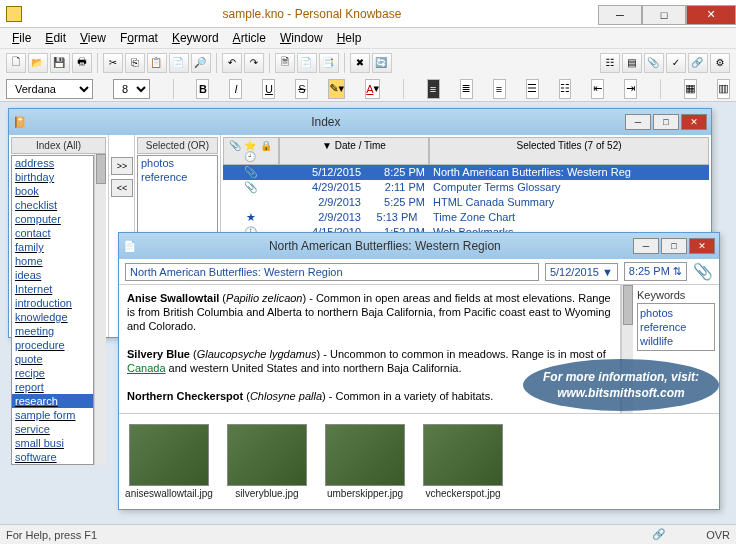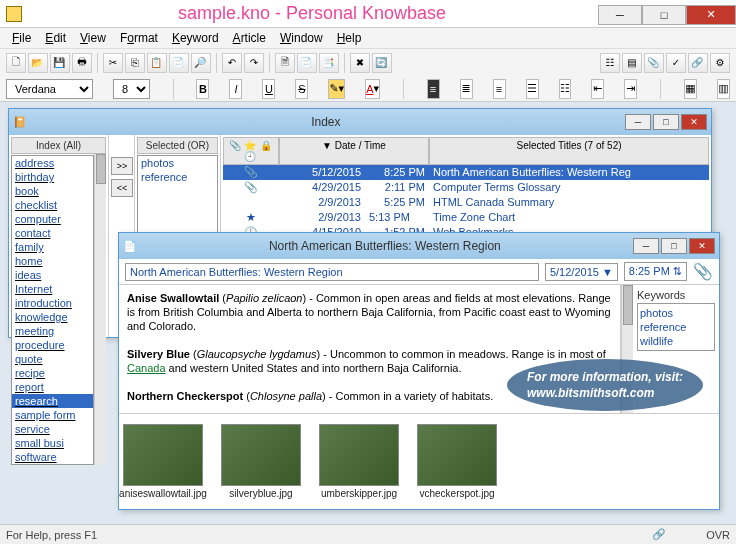--- a/index.html
+++ b/index.html
@@ -1,19 +1,19 @@
 <!DOCTYPE html>
 <html><head>
 <meta charset="utf-8">
 <style>
 * { box-sizing: border-box; margin: 0; padding: 0; }
 body { font-family: "Segoe UI", Tahoma, sans-serif; font-size: 11px; background: #fff; width: 736px; height: 544px; overflow: hidden; position: relative; }
 .titlebar { height: 28px; background: #fff; display: flex; align-items: center; padding-left: 6px; border-bottom: 1px solid #ccc; }
 .titlebar .icon { width: 16px; height: 16px; background: #ffd966; border: 1px solid #8b7500; margin-right: 4px; }
-.titlebar .title { flex: 1; text-align: center; font-size: 18px; color: #ec4899; }
+.titlebar .title { flex: 1; text-align: center; font-size: 12px; color: #a16207; }
 .titlebar .winbtns { display: flex; }
 .titlebar .winbtn { width: 44px; height: 20px; border: 1px solid #aaa; display: flex; align-items: center; justify-content: center; background: #eee; font-size: 11px; margin-top:2px;}
 .titlebar .winbtn.close { background: #c0392b; color: #fff; width: 50px;}
 .menubar { height: 20px; display: flex; align-items: center; padding: 0 6px; gap: 2px; background: #f4f4f4; }
 .menubar span { padding: 2px 6px; font-size: 12px; }
 .menubar span u { text-decoration: underline; }
 .toolbar { height: 28px; background: #f4f4f4; border-top: 1px solid #ddd; display: flex; align-items: center; padding: 0 6px; gap: 2px; }
 .tbtn { width: 20px; height: 20px; border: 1px solid #ccc; background: linear-gradient(#fff,#e8e8e8); display: inline-flex; align-items: center; justify-content: center; font-size: 10px; }
 .sep { width: 1px; height: 20px; background: #ccc; margin: 0 3px; }
 .toolbar2 { height: 26px; background: #f4f4f4; display: flex; align-items: center; padding: 0 6px; gap: 20px; border-bottom: 1px solid #ccc;}
@@ -44,27 +44,27 @@
 .articletop .tfield { border: 1px solid #999; padding: 2px 4px; color: #1b4ea0; font-size: 11px; }
 .articlemid { flex: 1; display: flex; overflow: hidden; position: relative;}
 .articletext { flex: 1; padding: 6px 8px; font-size: 11px; color: #000; line-height: 14px; overflow: hidden; border-right:1px solid #ccc;}
 .articletext b { font-weight: bold; }
 .articletext i { font-style: italic; }
 .articletext .green { color: #0a7a2a; text-decoration: underline; }
 .kwcol { width: 86px; padding: 4px; }
 .kwcol .kwhdr { color: #333; font-size: 11px; margin-bottom: 2px; }
 .kwcol .kwbox { border: 1px solid #999; padding: 2px; }
 .kwcol .kw { color: #1b4ea0; font-size: 11px; line-height: 14px; }
-.thumbrow { height: 96px; border-top: 1px solid #ccc; display: flex; align-items: center; padding: 4px 0; gap: 10px; }
+.thumbrow { height: 96px; border-top: 1px solid #ccc; display: flex; align-items: center; padding: 4px 6px; gap: 10px; }
 .thumb { width: 88px; display: flex; flex-direction: column; align-items: center; }
 .thumb .timg { width: 80px; height: 62px; background: linear-gradient(135deg,#5a7a4a,#3a5a2a); border: 1px solid #888; }
 .thumb .tcap { font-size: 10px; color: #222; margin-top: 2px; white-space: nowrap; }
 .statusbar { position: absolute; bottom: 0; left: 0; right: 0; height: 20px; background: #f0f0f0; border-top: 1px solid #ccc; display: flex; align-items: center; padding: 0 6px; font-size: 11px; color: #444; }
 .statusbar .sfill { flex: 1; }
-.watermark { position: absolute; right: 16px; top: 74px; background: rgba(60,100,140,0.85); color: #fff; font-style: italic; font-weight: bold; padding: 10px 20px; border-radius: 50%; text-align: left; font-size: 12px; line-height:16px; pointer-events: none; }
+.watermark { position: absolute; right: 0; top: 74px; background: rgba(60,100,140,0.85); color: #fff; font-style: italic; font-weight: bold; padding: 10px 20px; border-radius: 50%; text-align: center; font-size: 12px; line-height:16px; pointer-events: none; }
 .scrollbar { width: 12px; background: #e8e8e8; border-left: 1px solid #ccc; position: relative;}
 .scrollthumb { position: absolute; left:1px; width:10px; background:#c0c0c0; border:1px solid #999;}
 </style>
 </head>
 <body>
 
 <div class="titlebar">
   <div class="icon"></div>
   <div class="title">sample.kno - Personal Knowbase</div>
   <div class="winbtns">
@@ -223,21 +223,21 @@
             </div>
             <div class="gridrow">
               <div class="gc" style="width:56px;text-align:center"></div>
               <div class="gc" style="width:86px;text-align:right">2/9/2013</div>
               <div class="gc" style="width:64px;text-align:right">5:25 PM</div>
               <div class="gc" style="flex:1">HTML Canada Summary</div>
             </div>
             <div class="gridrow">
               <div class="gc" style="width:56px;text-align:center">★</div>
               <div class="gc" style="width:86px;text-align:right">2/9/2013</div>
-              <div class="gc" style="width:64px;text-align:left">5:13 PM</div>
+              <div class="gc" style="width:64px;text-align:center">5:13 PM</div>
               <div class="gc" style="flex:1">Time Zone Chart</div>
             </div>
             <div class="gridrow">
               <div class="gc" style="width:56px;text-align:center">🕘</div>
               <div class="gc" style="width:86px;text-align:right">4/15/2010</div>
               <div class="gc" style="width:64px;text-align:right">1:52 PM</div>
               <div class="gc" style="flex:1">Web Bookmarks</div>
             </div>
           </div>
       </div>

